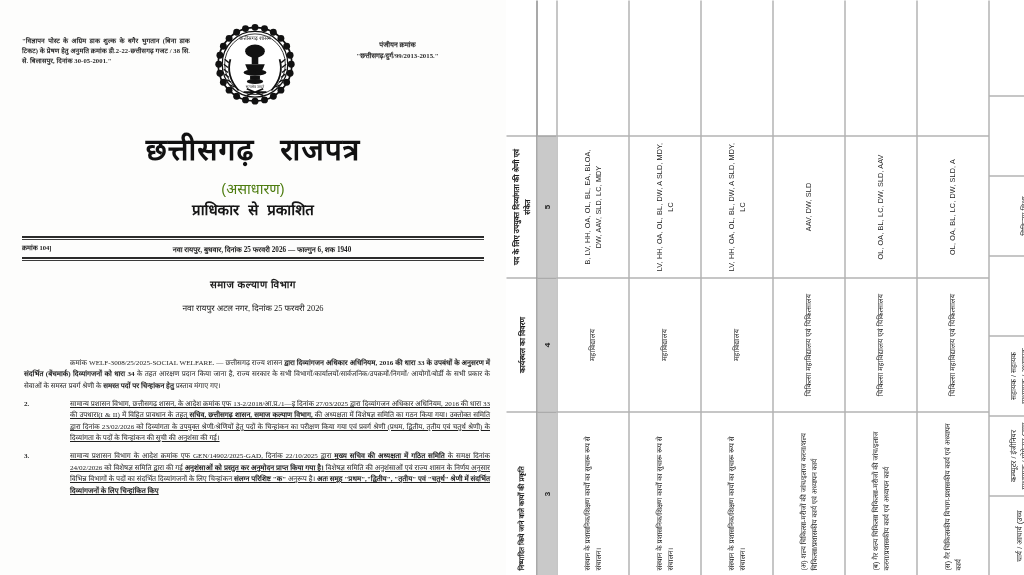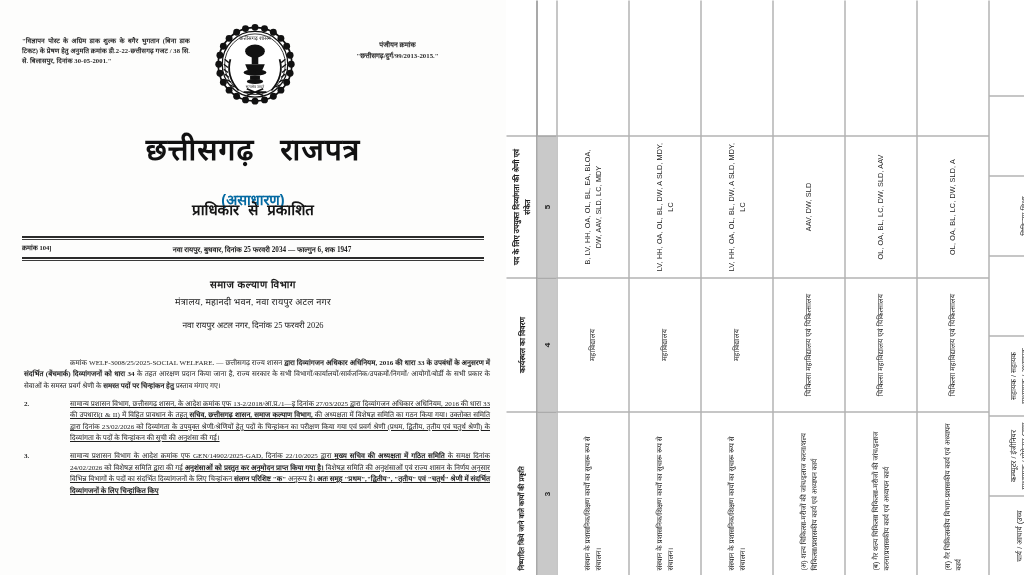--- a/index.html
+++ b/index.html
@@ -43,22 +43,22 @@
 
   .title-main{
     position:absolute;left:0;top:128px;width:506px;
     text-align:center;
     font-size:30px;font-weight:bold;letter-spacing:1px;
     color:#111;
     font-family:"Liberation Sans", sans-serif;
   }
   .title-main .gap{display:inline-block;width:26px;}
   .title-sub1{
-    position:absolute;left:0;top:189px;width:506px;text-align:center;
-    font-size:14.5px;font-weight:bold;color:#0369a1;
+    position:absolute;left:0;top:178px;width:506px;text-align:center;
+    font-size:14.5px;font-weight:normal;color:#4d7c0f;
     font-family:"Liberation Sans", sans-serif;
   }
   .title-sub2{
     position:absolute;left:0;top:199px;width:506px;text-align:center;
     font-size:15px;font-weight:bold;color:#151515;
     font-family:Liberation Mono, monospace;
   }
 
   .rule-block{position:absolute;left:22px;top:236px;width:462px;}
   .rule-thick{height:1.6px;background:#2b2b2b;}
@@ -226,29 +226,28 @@
         <span>छत्तीसगढ़</span><span class="gap"></span><span>राजपत्र</span>
       </div>
       <div class="title-sub1">(असाधारण)</div>
       <div class="title-sub2">प्राधिकार से प्रकाशित</div>
 
       <div class="rule-block">
         <div class="rule-thick"></div>
         <div class="rule-thin"></div>
         <div class="rule-row">
           <div class="kram">क्रमांक 104]</div>
-          <div class="dateline">नवा रायपुर, बुधवार, दिनांक 25 फरवरी 2034 — फाल्गुन 6, शक 1947</div>
+          <div class="dateline">नवा रायपुर, बुधवार, दिनांक 25 फरवरी 2026 — फाल्गुन 6, शक 1940</div>
         </div>
         <div class="rule-thick"></div>
         <div class="rule-thin"></div>
       </div>
 
       <div class="dept">
         <div class="d1">समाज कल्याण विभाग</div>
-        <div class="d2">मंत्रालय, महानदी भवन, नवा रायपुर अटल नगर</div>
         <div class="d3">नवा रायपुर अटल नगर, दिनांक 25 फरवरी 2026</div>
       </div>
 
       <div class="body-txt">
         <div class="para first">
           <span class="ptext"><span>क्रमांक  WELF-3008/25/2025-SOCIAL  WELFARE. — छत्तीसगढ़  राज्य  शासन  </span><span class="b">द्वारा  दिव्यांगजन अधिकार अधिनियम, 2016 की धारा 33 के उपबंधों के अनुसरण में संदर्भित (बेंचमार्क) दिव्यांगजनों को धारा 34 </span><span>के तहत आरक्षण प्रदान किया जाना है, राज्य सरकार के सभी  विभागों/कार्यालयों/सार्वजनिक/उपक्रमों/निगमों/ आयोगों/बोर्डी के सभी प्रकार के सेवाओं के समस्त प्रवर्ग श्रेणी के </span><span class="b">समस्त पदों पर चिन्हांकन हेतु </span><span>प्रस्ताव मंगाए गए।</span></span>
         </div>
         <div class="para numbered">
           <span class="num">2.</span>
           <span class="ptext"><span>सामान्य प्रशासन विभाग, छत्तीसगढ़ शासन, के आदेश क्रमांक एफ 13-2/2018/आ.प्र./1—इ दिनांक 27/03/2025 द्वारा दिव्यांगजन अधिकार अधिनियम, 2016 की धारा 33 की उपधारा(I &amp; II) में विहित प्रावधान के तहत् </span><span class="b">सचिव, छत्तीसगढ़ शासन, समाज कल्याण विभाग, </span><span>की अध्यक्षता में विशेषज्ञ समिति का गठन किया गया। उक्तोक्त समिति द्वारा दिनांक 23/02/2026 को दिव्यांगता के उपयुक्त श्रेणी/श्रेणियों हेतु पदों के चिन्हांकन का परीक्षण किया गया एवं प्रवर्ग श्रेणी (प्रथम, द्वितीय, तृतीय एवं चतुर्थ श्रेणी) के दिव्यांगता के पदों के चिन्हांकन की सूची की अनुशंसा की गई।</span></span>

